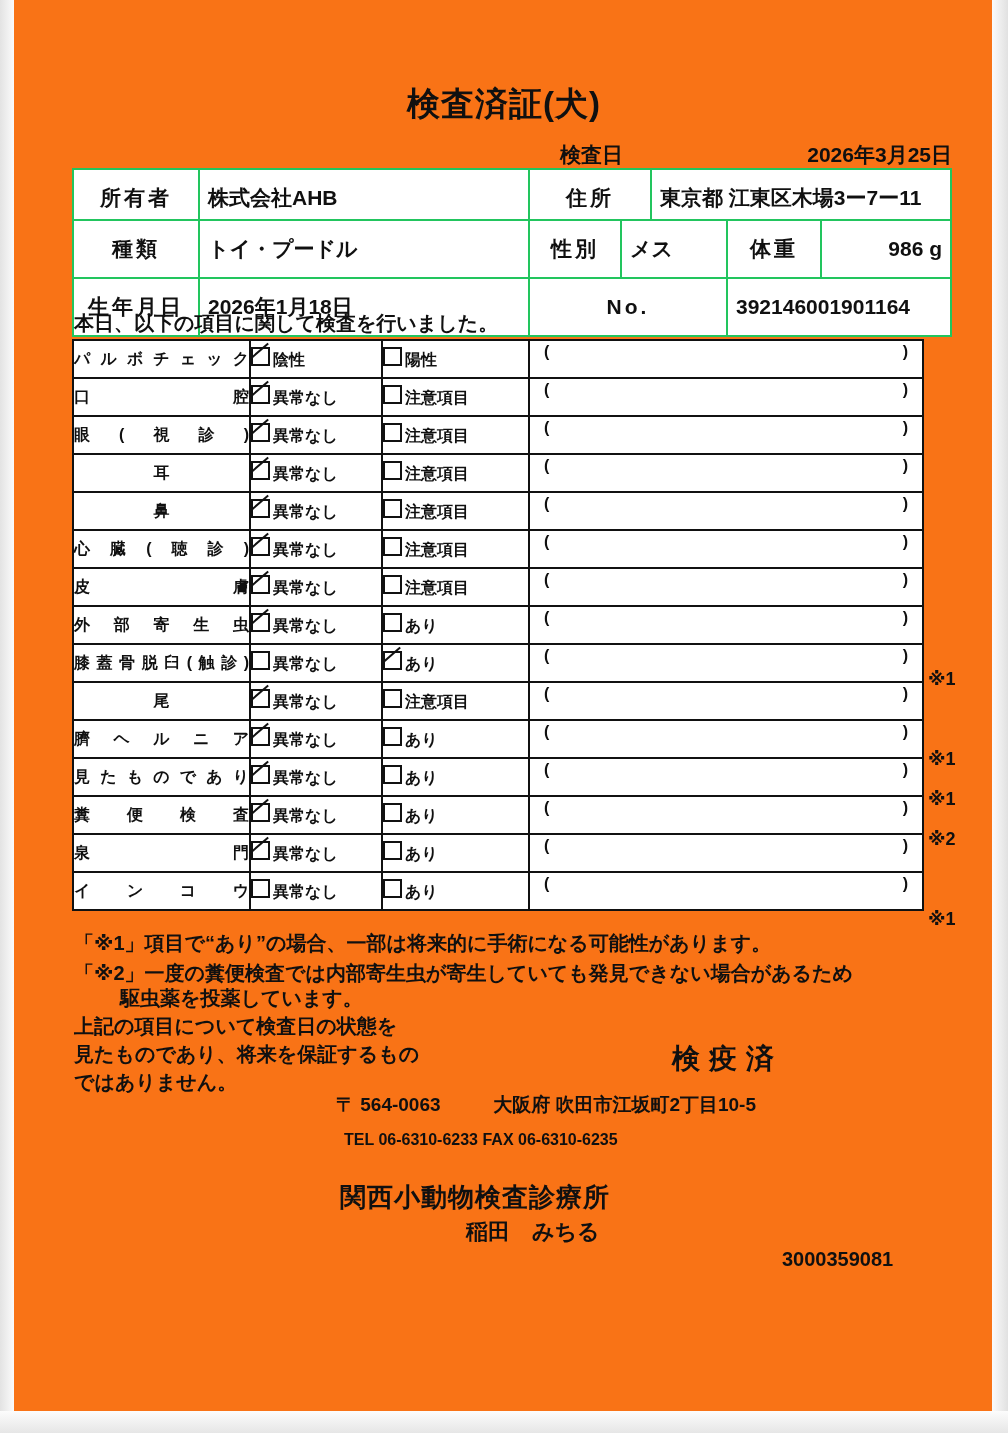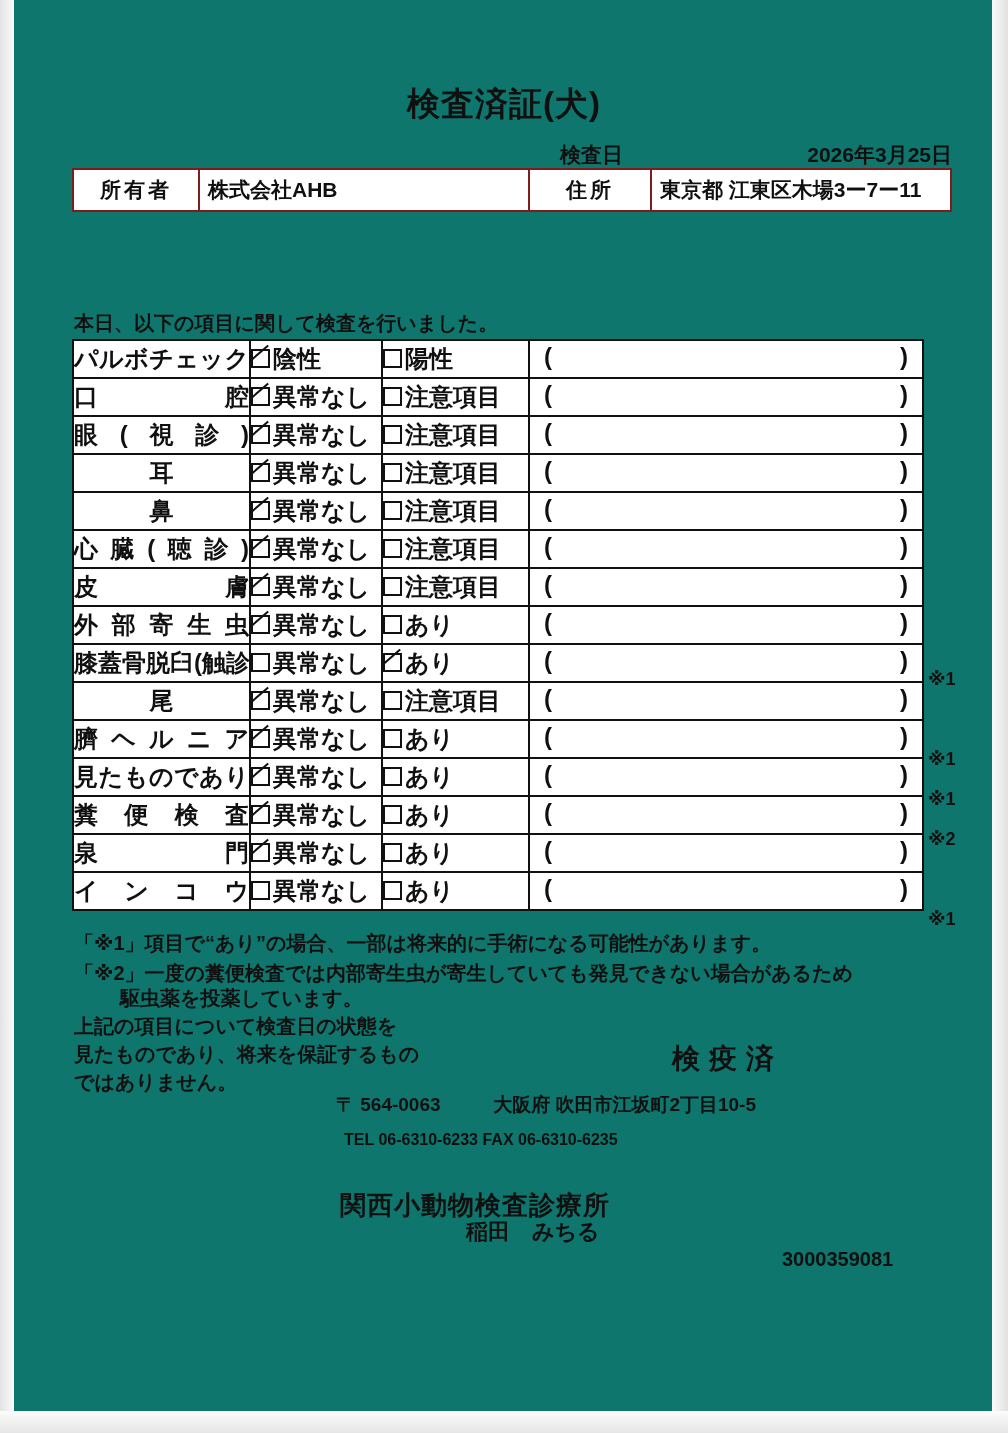--- a/index.html
+++ b/index.html
@@ -14,21 +14,21 @@
     font-family: "Liberation Sans", "DejaVu Sans", sans-serif;
     color: #101010;
     overflow: hidden;
   }
 
   .page {
     position: absolute;
     left: 0; top: 0;
     width: 1008px;
     height: 1433px;
-    background: #0f766e;
+    background: #f97316;
   }
 
   
   .scan-edge-left {
     position: absolute;
     left: 0; top: 0;
     width: 14px; height: 1433px;
     background: linear-gradient(to right, #e3e3e3, #fbfbfb);
   }
   .scan-edge-right {
@@ -68,23 +68,23 @@
   
   .info-table {
     position: absolute;
     border-collapse: collapse;
     table-layout: fixed;
     font-size: 21px;
     font-weight: bold;
     background: #fff;
   }
   .info-table td {
-    border: 2px solid #7f1d1d;
+    border: 2px solid #22c55e;
     height: 40px;
-    padding: 0 8px;
+    padding: 8px 8px;
     white-space: nowrap;
     overflow: hidden;
   }
   .lbl {
     text-align: center;
     letter-spacing: 3px;
   }
   .val { text-align: left; }
   .val-right { text-align: right; padding-right: 10px; }
 
@@ -99,21 +99,21 @@
     font-weight: bold;
   }
 
   
   #checklist {
     position: absolute;
     left: 72px; top: 339px;
     width: 852px;
     border-collapse: collapse;
     table-layout: fixed;
-    font-size: 24px;
+    font-size: 16px;
     font-weight: bold;
     background: #fff;
   }
   #checklist td {
     border: 2px solid #111;
     height: 36px;
     padding: 0;
     overflow: hidden;
   }
   .c-name {
@@ -209,21 +209,20 @@
     font-size: 16px;
     font-weight: bold;
     white-space: nowrap;
   }
   .clinic-name {
     position: absolute;
     left: 340px; top: 1180px;
     font-size: 26px;
     font-weight: bold;
     letter-spacing: 1px;
-    margin-top: 8px;
   }
   .clinic-person {
     position: absolute;
     left: 466px; top: 1217px;
     font-size: 22px;
     font-weight: bold;
   }
   .serial {
     position: absolute;
     left: 782px; top: 1248px;
@@ -251,20 +250,38 @@
     <tbody>
         <tr>
       <td class="lbl" style="width:108px">所有者</td>
       <td class="val" style="width:312px">株式会社AHB</td>
       <td class="lbl" style="width:104px">住所</td>
       <td class="val">東京都 江東区木場3ー7ー11</td>
     </tr>
   </tbody>
     </table>
 
+  <table id="animal-table" class="info-table">
+    <tbody>
+        <tr>
+      <td class="lbl" style="width:108px">種類</td>
+      <td class="val" style="width:312px">トイ・プードル</td>
+      <td class="lbl" style="width:74px">性別</td>
+      <td class="val" style="width:88px">メス</td>
+      <td class="lbl" style="width:76px">体重</td>
+      <td class="val-right">986  g</td>
+    </tr>
+    <tr>
+      <td class="lbl">生年月日</td>
+      <td class="val">2026年1月18日</td>
+      <td class="lbl" colspan="2">No.</td>
+      <td class="val" colspan="2">392146001901164</td>
+    </tr>
+  </tbody>
+    </table>
 
   <div class="intro-line">本日、以下の項目に関して検査を行いました。</div>
 
   <table id="checklist">
     <tbody>
         <tr>
           <td class="c-name">パルボチェック</td>
           <td class="c-opt"><span class="box checked"></span><span>陰性</span></td>
           <td class="c-opt wide"><span class="box"></span><span>陽性</span></td>
           <td class="c-note">

